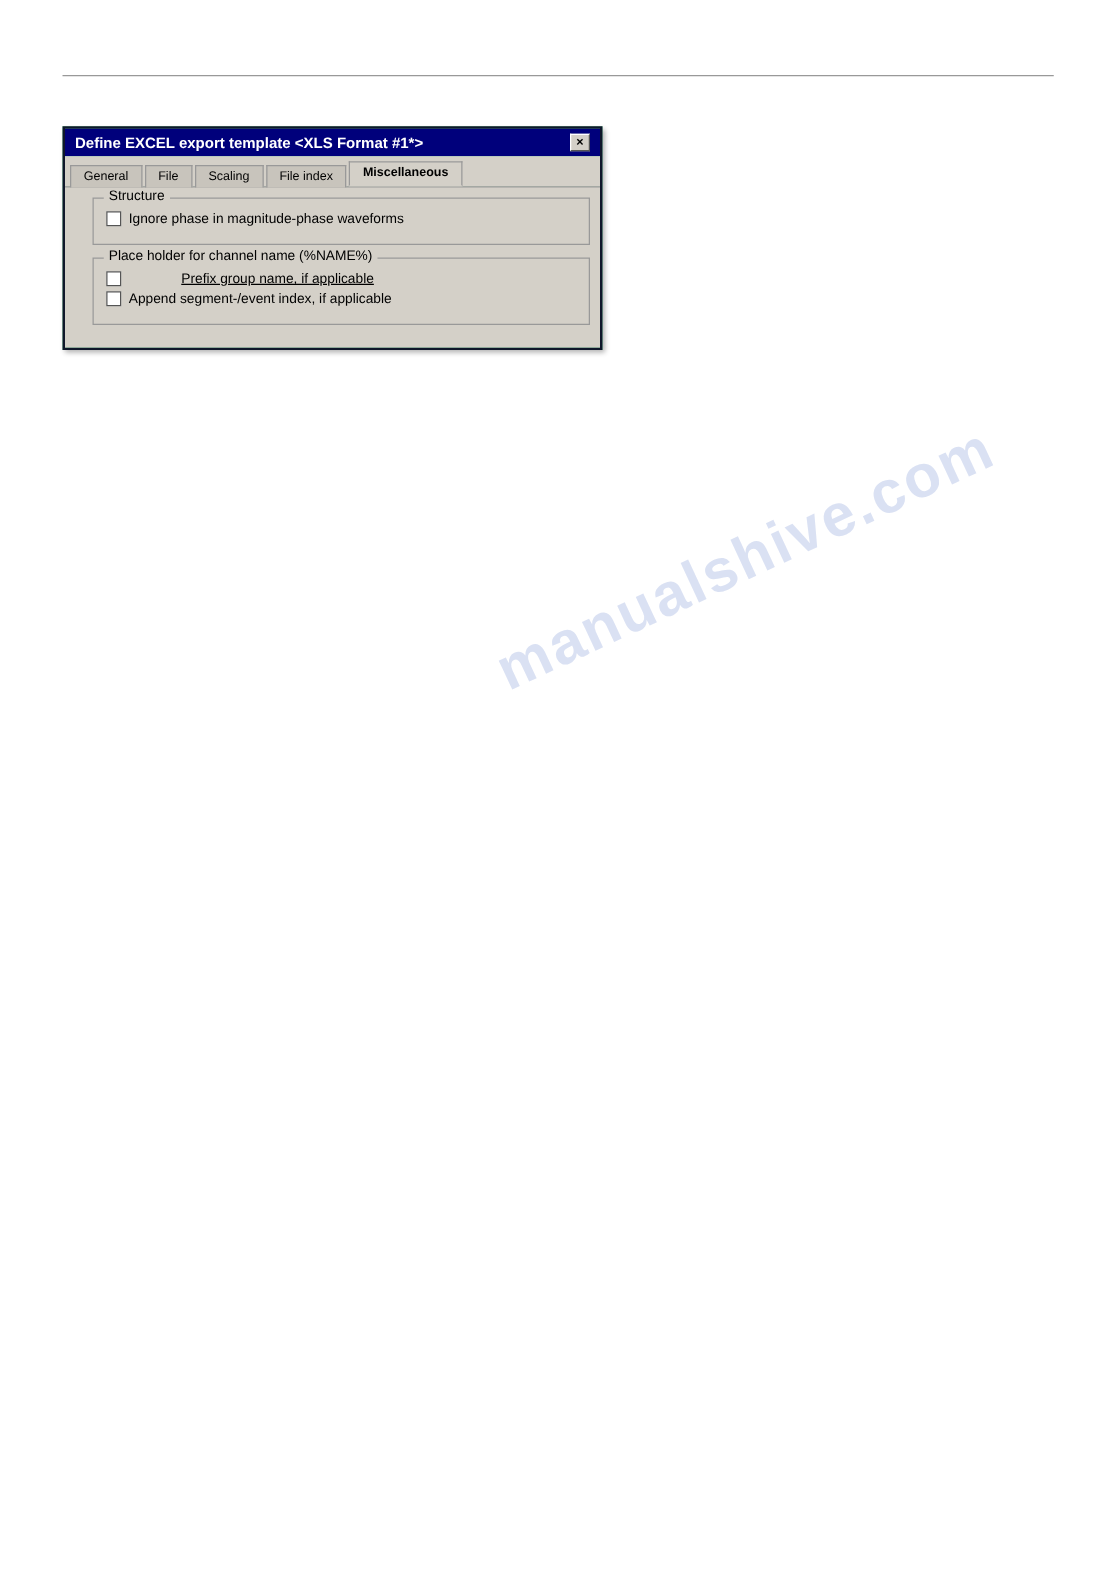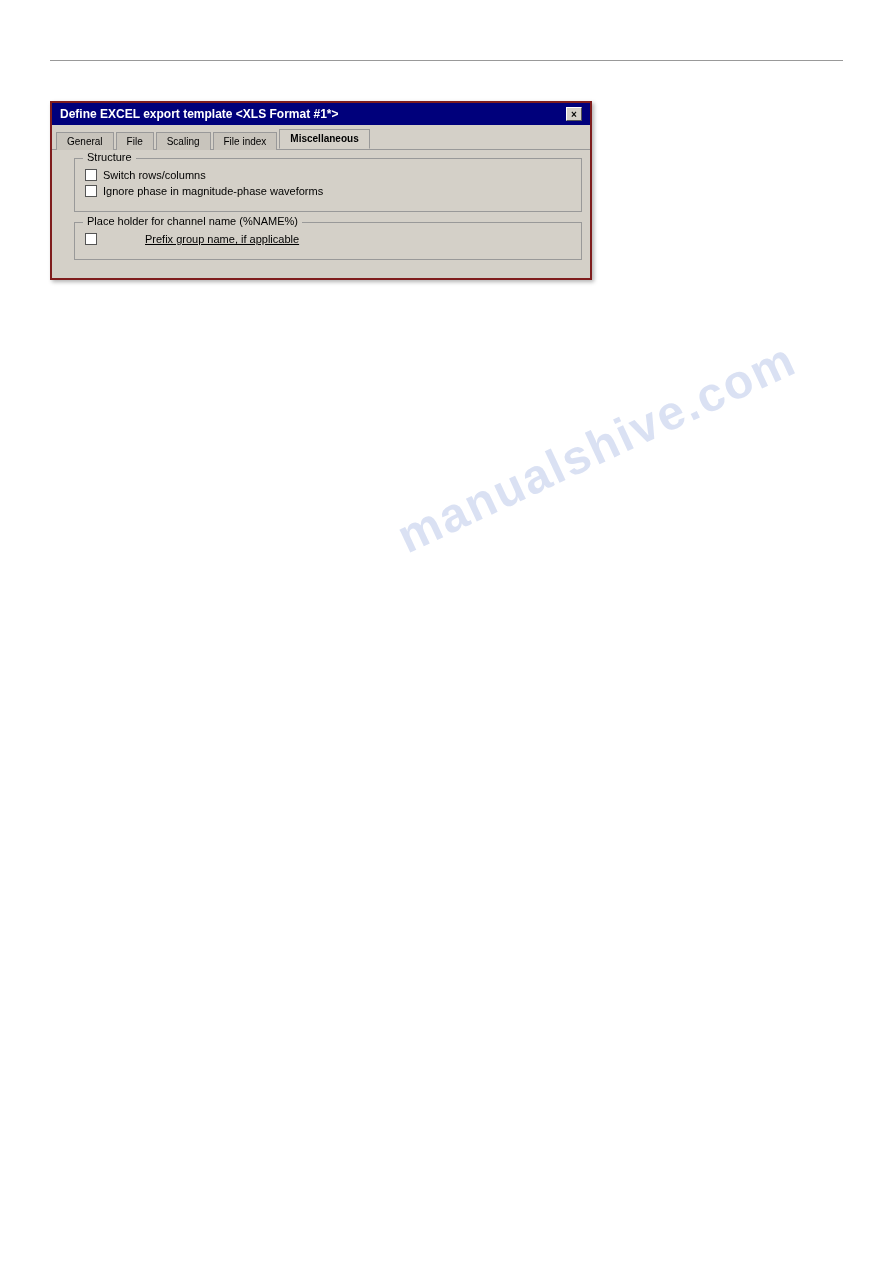--- a/index.html
+++ b/index.html
@@ -22,22 +22,22 @@
       padding: 60px 50px 0 50px;
     }
 
     .top-line {
       border-top: 1px solid #999;
       margin-bottom: 40px;
     }
 
     
     .dialog {
-      width: 542px;
-      border: 2px solid #7f1d1d;
+      width: 432px;
+      border: 2px solid #0f172a;
       background: #86efac;
       position: relative;
       box-shadow: 2px 2px 4px rgba(0,0,0,0.3);
     }
 
     .dialog-titlebar {
       background: #00007b;
       color: #ffffff;
       font-size: 12px;
       font-weight: bold;
@@ -209,39 +209,39 @@
       <div class="tab active">
         <span>Miscellaneous</span>
       </div>
     </div>
 
     <div class="dialog-body">
 
       <div class="group-box">
         <span class="group-box-label">Structure</span>
 
-        <div class="checkbox-row">
-          <input type="checkbox" id="switch_rows" style="">
-          <label class="checkbox-label" for="switch_rows">Switch rows/columns</label>
-        </div>
 
         <div class="checkbox-row">
           <input type="checkbox" id="ignore_phase" style="">
           <label class="checkbox-label" for="ignore_phase">Ignore phase in magnitude-phase waveforms</label>
         </div>
       </div>
 
       <div class="group-box">
         <span class="group-box-label">Place holder for channel name (%NAME%)</span>
 
         <div class="checkbox-row">
           <input type="checkbox" id="prefix_group" style="">
           <label class="checkbox-label underline-dashed" for="prefix_group">Prefix group name, if applicable</label>
         </div>
 
+        <div class="checkbox-row">
+          <input type="checkbox" id="append_segment" style="">
+          <label class="checkbox-label" for="append_segment">Append segment-/event index, if applicable</label>
+        </div>
 
       </div>
 
     </div>
   </div>
 
 </div>
 
 <div class="watermark">manualshive.com</div>
 

